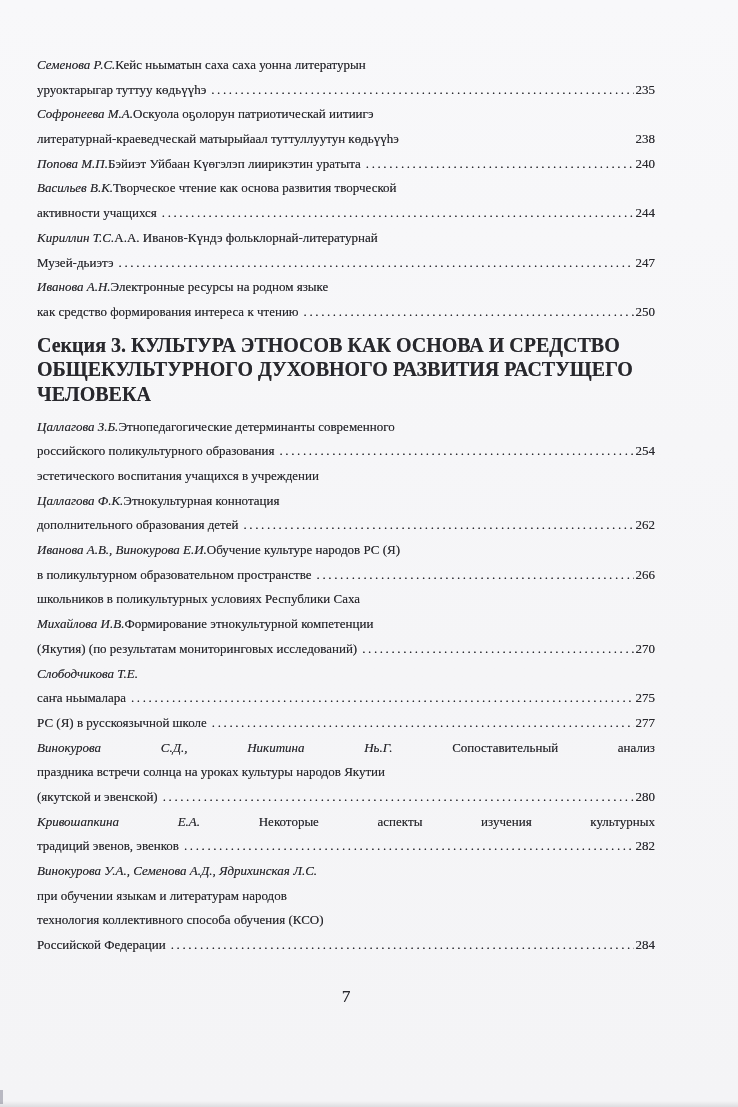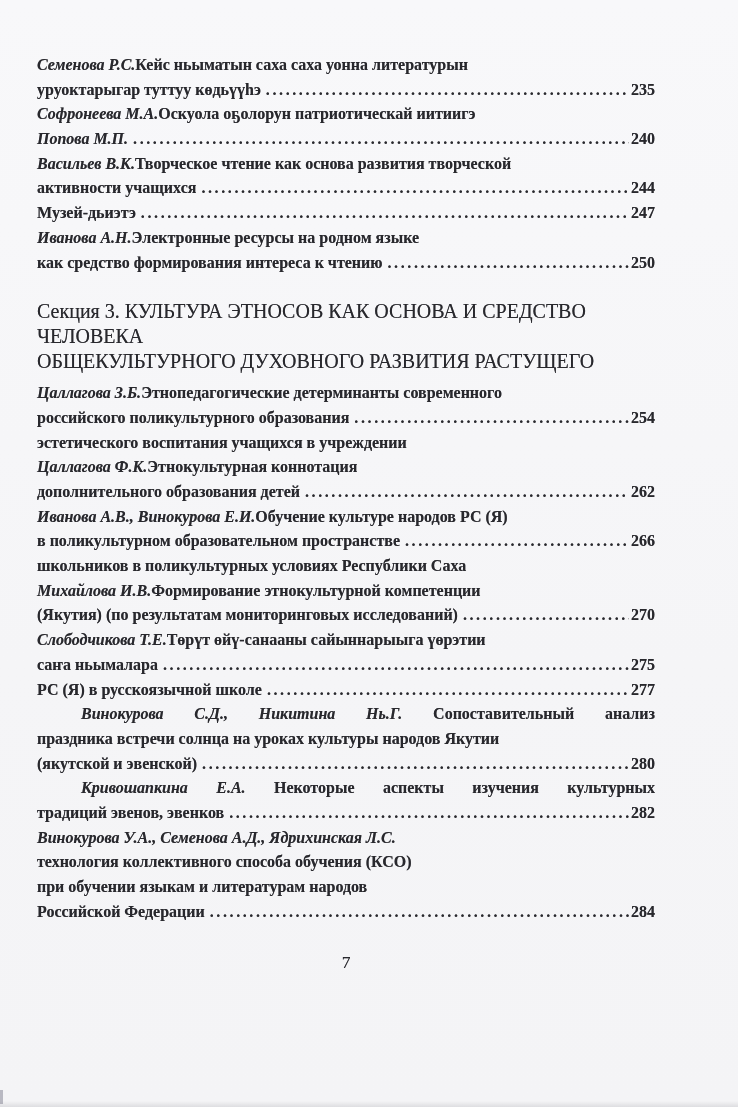--- a/index.html
+++ b/index.html
@@ -9,35 +9,34 @@
     margin:0 auto;
     background:linear-gradient(180deg,#f8f8fa 0%,#f5f5f7 60%,#f4f4f6 100%);
     overflow:hidden;
     font-family:"Liberation Serif","DejaVu Serif",serif;
     color:#28282d;
   }
   .content{position:absolute;left:37px;top:53px;width:618px;}
   .line{
     display:flex;align-items:baseline;
     height:24.7px;line-height:24.7px;
-    font-size:16px;white-space:nowrap;
+    font-size:13px;white-space:nowrap;
     text-shadow:0 0 .4px rgba(35,35,40,.55);
-    font-weight:bold;
   }
   .line em{font-style:italic;}
   .leader{
     flex:1 1 auto;overflow:hidden;
     letter-spacing:2.6px;margin:0 2px 0 5px;
     min-width:6px;
   }
   .pg{flex:0 0 auto;}
-  .spread{display:block;text-align:justify;text-align-last:justify;margin-left:44px;}
+  .spread{display:block;text-align:justify;text-align-last:justify;}
   .section-heading{
-    margin-top:24px;margin-bottom:8px;
-    font-weight:normal;
+    margin-top:8px;margin-bottom:8px;
+    font-weight:bold;
   }
   .hline{
     height:24.7px;line-height:24.7px;font-size:20px;
     white-space:nowrap;
     text-shadow:0 0 .4px rgba(35,35,40,.6);
   }
   .pagenum{
     margin-top:26px;text-align:center;
     font-size:17.5px;line-height:24px;
     text-shadow:0 0 .4px rgba(35,35,40,.5);
@@ -65,61 +64,71 @@
           <span>уруоктарыгар туттуу көдьүүһэ</span>
           <span class="leader">......................................................................................................................................................</span>
           <span class="pg">235</span>
         </div>
       </div>
       <div class="entry">
         <div class="line">
           <em>Софронеева М.А.</em>
           <span> Оскуола оҕолорун патриотическай иитиигэ</span>
         </div>
+        <div class="line">
+          <span>литературнай-краеведческай матырыйаал туттуллуутун көдьүүһэ</span>
+          <span class="leader"></span>
+          <span class="pg">238</span>
+        </div>
       </div>
       <div class="entry">
         <div class="line">
           <em>Попова М.П.</em>
+          <span> Бэйиэт Уйбаан Күөгэлэп лиирикэтин уратыта</span>
           <span class="leader">......................................................................................................................................................</span>
           <span class="pg">240</span>
         </div>
       </div>
       <div class="entry">
         <div class="line">
           <em>Васильев В.К.</em>
           <span> Творческое чтение как основа развития творческой</span>
         </div>
         <div class="line">
           <span>активности учащихся</span>
           <span class="leader">......................................................................................................................................................</span>
           <span class="pg">244</span>
         </div>
       </div>
       <div class="entry">
         <div class="line">
+          <em>Кириллин Т.С.</em>
+          <span> А.А. Иванов-Күндэ фольклорнай-литературнай</span>
+        </div>
+        <div class="line">
           <span>Музей-дьиэтэ</span>
           <span class="leader">......................................................................................................................................................</span>
           <span class="pg">247</span>
         </div>
       </div>
       <div class="entry">
         <div class="line">
           <em>Иванова А.Н.</em>
           <span> Электронные ресурсы на родном языке</span>
         </div>
         <div class="line">
           <span>как средство формирования интереса к чтению</span>
           <span class="leader">......................................................................................................................................................</span>
           <span class="pg">250</span>
         </div>
       </div>
       <div class="section-heading">
         <div class="hline">Секция 3. КУЛЬТУРА ЭТНОСОВ КАК ОСНОВА И СРЕДСТВО</div>
+        <div class="hline">ОБЩЕКУЛЬТУРНОГО ДУХОВНОГО РАЗВИТИЯ РАСТУЩЕГО</div>
         <div class="hline">ЧЕЛОВЕКА</div>
-        <div class="hline">ОБЩЕКУЛЬТУРНОГО ДУХОВНОГО РАЗВИТИЯ РАСТУЩЕГО</div>
       </div>
       <div class="entry">
         <div class="line">
           <em>Цаллагова З.Б.</em>
           <span> Этнопедагогические детерминанты современного</span>
         </div>
         <div class="line">
           <span>российского поликультурного образования</span>
           <span class="leader">......................................................................................................................................................</span>
           <span class="pg">254</span>
@@ -160,21 +169,20 @@
         </div>
         <div class="line">
           <span>(Якутия) (по результатам мониторинговых исследований)</span>
           <span class="leader">......................................................................................................................................................</span>
           <span class="pg">270</span>
         </div>
       </div>
       <div class="entry">
         <div class="line">
           <em>Слободчикова Т.Е.</em>
-          <span> Төрүт өйү-санааны сайыннарыыга үөрэтии</span>
         </div>
         <div class="line">
           <span>саҥа ньымалара</span>
           <span class="leader">......................................................................................................................................................</span>
           <span class="pg">275</span>
         </div>
       </div>
       <div class="entry">
         <div class="line">
           <span>РС (Я) в русскоязычной школе</span>
@@ -199,24 +207,24 @@
           <span>традиций эвенов, эвенков</span>
           <span class="leader">......................................................................................................................................................</span>
           <span class="pg">282</span>
         </div>
       </div>
       <div class="entry">
         <div class="line">
           <em>Винокурова У.А., Семенова А.Д., Ядрихинская Л.С.</em>
         </div>
         <div class="line">
+          <span>при обучении языкам и литературам народов</span>
+        </div>
+        <div class="line">
           <span>технология коллективного способа обучения (КСО)</span>
-        </div>
-        <div class="line">
-          <span>при обучении языкам и литературам народов</span>
         </div>
         <div class="line">
           <span>Российской Федерации</span>
           <span class="leader">......................................................................................................................................................</span>
           <span class="pg">284</span>
         </div>
       </div>
       <div class="pagenum">7</div>
     </div>
   <div class="edge-artifact"></div>

